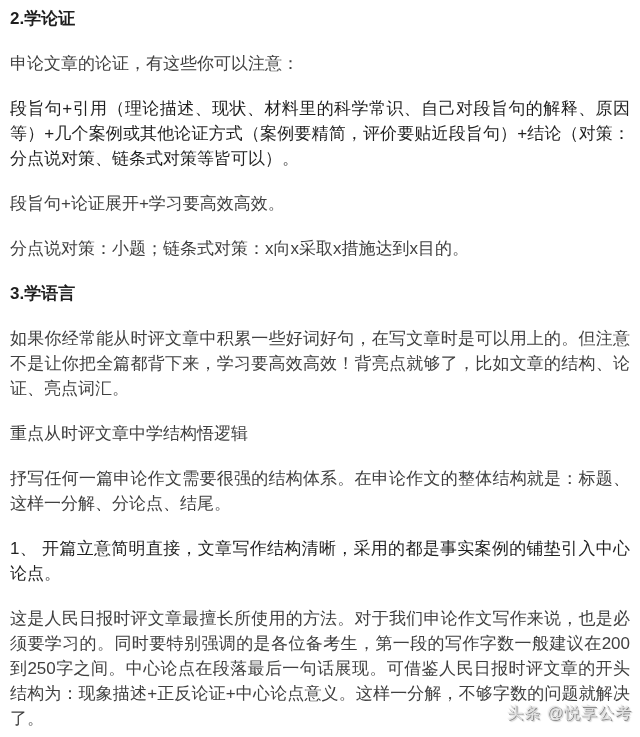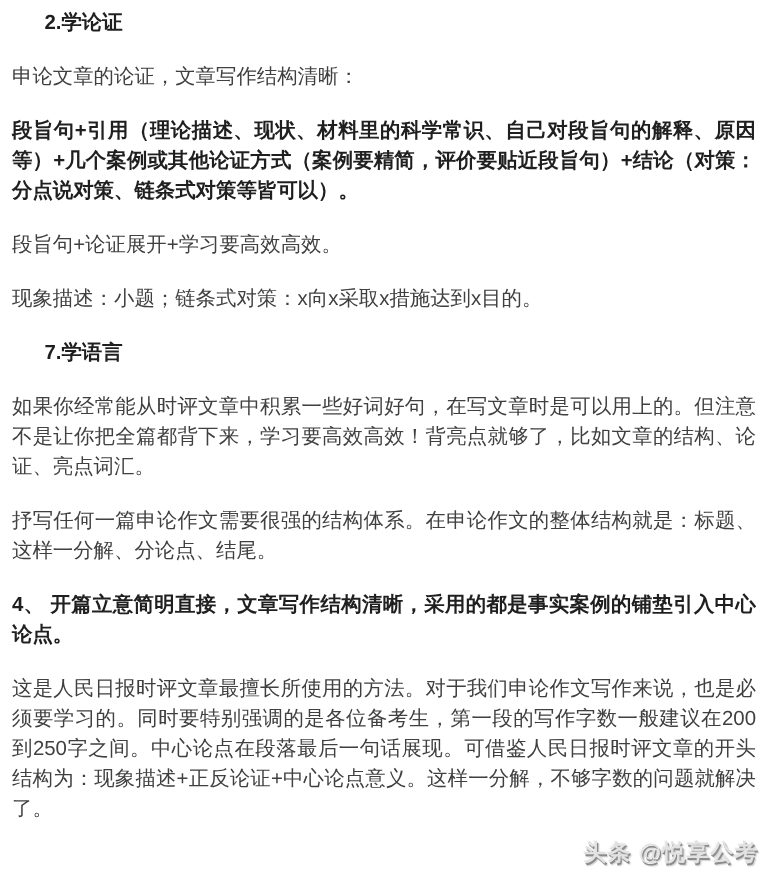--- a/index.html
+++ b/index.html
@@ -23,47 +23,47 @@
   }
   .block {
     margin: 20px 0;
   }
   .block:first-child {
     margin-top: 0;
   }
   .heading {
     font-weight: bold;
     color: #1f1f1f;
-    margin-left: 27px;
   }
   .para-bold {
-    font-weight: bold;
+    font-weight: normal;
     color: #1f1f1f;
   }
   .watermark {
     position: absolute;
     right: 8px;
     bottom: 13px;
-    font-size: 19px;
-    font-weight: bold;
+    font-size: 16px;
+    font-weight: normal;
     letter-spacing: 1px;
     color: #e2e2e2;
     text-shadow: 1px 1px 0 #8c8c8c, 2px 2px 1px rgba(120,120,120,0.35), -1px -1px 0 #f8f8f8;
     white-space: nowrap;
   }
 </style>
 </head>
 <body>
 
 <div class="content">
   <div class="block heading">2.学论证</div>
-  <div class="block">申论文章的论证，文章写作结构清晰：</div>
+  <div class="block">申论文章的论证，有这些你可以注意：</div>
   <div class="block para-bold">段旨句+引用（理论描述、现状、材料里的科学常识、自己对段旨句的解释、原因等）+几个案例或其他论证方式（案例要精简，评价要贴近段旨句）+结论（对策：分点说对策、链条式对策等皆可以）。</div>
   <div class="block">段旨句+论证展开+学习要高效高效。</div>
-  <div class="block">现象描述：小题；链条式对策：x向x采取x措施达到x目的。</div>
-  <div class="block heading">7.学语言</div>
+  <div class="block">分点说对策：小题；链条式对策：x向x采取x措施达到x目的。</div>
+  <div class="block heading">3.学语言</div>
   <div class="block">如果你经常能从时评文章中积累一些好词好句，在写文章时是可以用上的。但注意不是让你把全篇都背下来，学习要高效高效！背亮点就够了，比如文章的结构、论证、亮点词汇。</div>
+  <div class="block">重点从时评文章中学结构悟逻辑</div>
   <div class="block">抒写任何一篇申论作文需要很强的结构体系。在申论作文的整体结构就是：标题、这样一分解、分论点、结尾。</div>
-  <div class="block para-bold">4、 开篇立意简明直接，文章写作结构清晰，采用的都是事实案例的铺垫引入中心论点。</div>
+  <div class="block para-bold">1、 开篇立意简明直接，文章写作结构清晰，采用的都是事实案例的铺垫引入中心论点。</div>
   <div class="block">这是人民日报时评文章最擅长所使用的方法。对于我们申论作文写作来说，也是必须要学习的。同时要特别强调的是各位备考生，第一段的写作字数一般建议在200到250字之间。中心论点在段落最后一句话展现。可借鉴人民日报时评文章的开头结构为：现象描述+正反论证+中心论点意义。这样一分解，不够字数的问题就解决了。</div>
 </div>
 
 <div class="watermark">头条 @悦享公考</div>
 
 </body></html>

